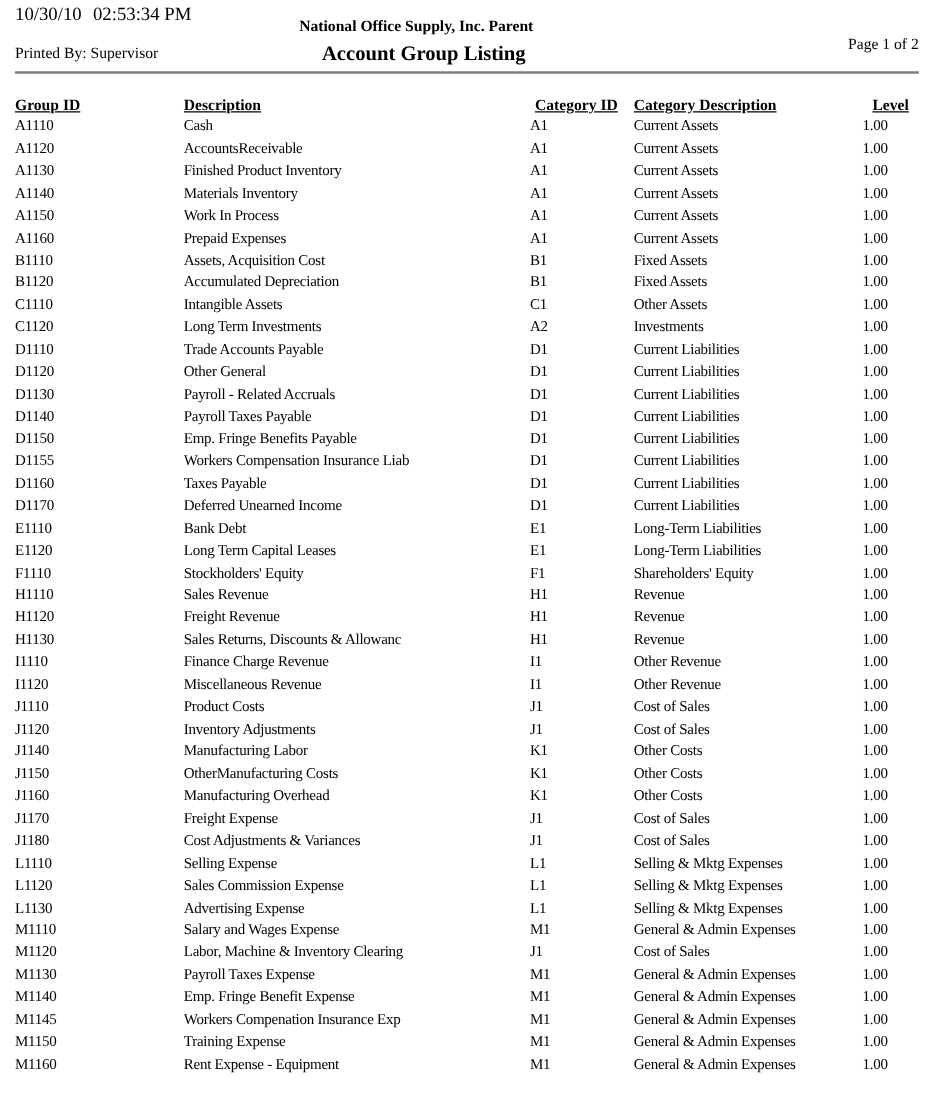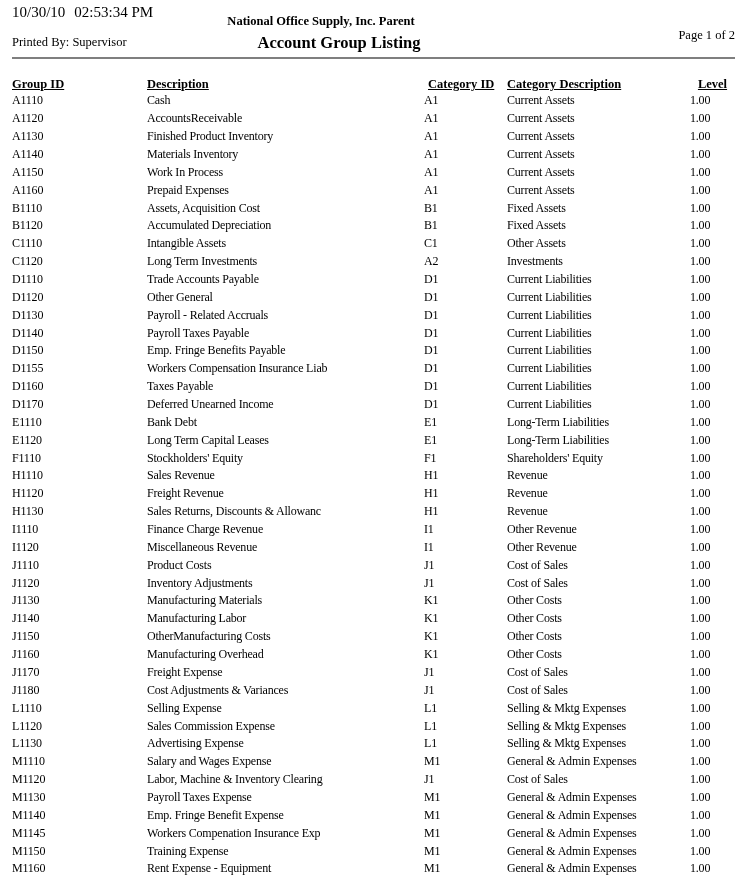--- a/index.html
+++ b/index.html
@@ -10,21 +10,21 @@
     height: 878px;
     background: #ffffff;
     font-family: "Liberation Serif", "DejaVu Serif", serif;
     color: #000000;
     overflow: hidden;
   }
   
   .hdr-left-1   { position: absolute; top: 4px; left: 12px; font-size: 15px; white-space: nowrap; }
   .hdr-left-1 .time { margin-left: 9px; }
   .hdr-left-2   { position: absolute; top: 35px; left: 12px; font-size: 12.5px; white-space: nowrap; }
-  .hdr-center-1 { position: absolute; top: 14px; left: 0; width: 642px; text-align: center;
+  .hdr-center-1 { position: absolute; top: 14px; left: 12px; width: 642px; text-align: center;
                   font-size: 12.5px; font-weight: bold; }
   .hdr-center-2 { position: absolute; top: 33px; left: 0; width: 678px; text-align: center;
                   font-size: 16.5px; font-weight: bold; }
   .hdr-right-1  { position: absolute; top: 28px; right: 11px; font-size: 12.5px; white-space: nowrap; }
   .hdr-rule     { position: absolute; top: 57px; left: 12px; width: 723px; height: 2px;
                   background: #7f7f7f; }
   
   table#listing {
     position: absolute;
     top: 72px;
@@ -287,27 +287,20 @@
           <td class="col-level">1.00</td>
         </tr>
         <tr>
           <td class="col-group-id">J1120</td>
           <td class="col-description">Inventory Adjustments</td>
           <td class="col-category-id">J1</td>
           <td class="col-category-description">Cost of Sales</td>
           <td class="col-level">1.00</td>
         </tr>
         <tr>
-          <td class="col-group-id">J1130</td>
-          <td class="col-description">Manufacturing Materials</td>
-          <td class="col-category-id">K1</td>
-          <td class="col-category-description">Other Costs</td>
-          <td class="col-level">1.00</td>
-        </tr>
-        <tr>
           <td class="col-group-id">J1140</td>
           <td class="col-description">Manufacturing Labor</td>
           <td class="col-category-id">K1</td>
           <td class="col-category-description">Other Costs</td>
           <td class="col-level">1.00</td>
         </tr>
         <tr>
           <td class="col-group-id">J1150</td>
           <td class="col-description">OtherManufacturing Costs</td>
           <td class="col-category-id">K1</td>

